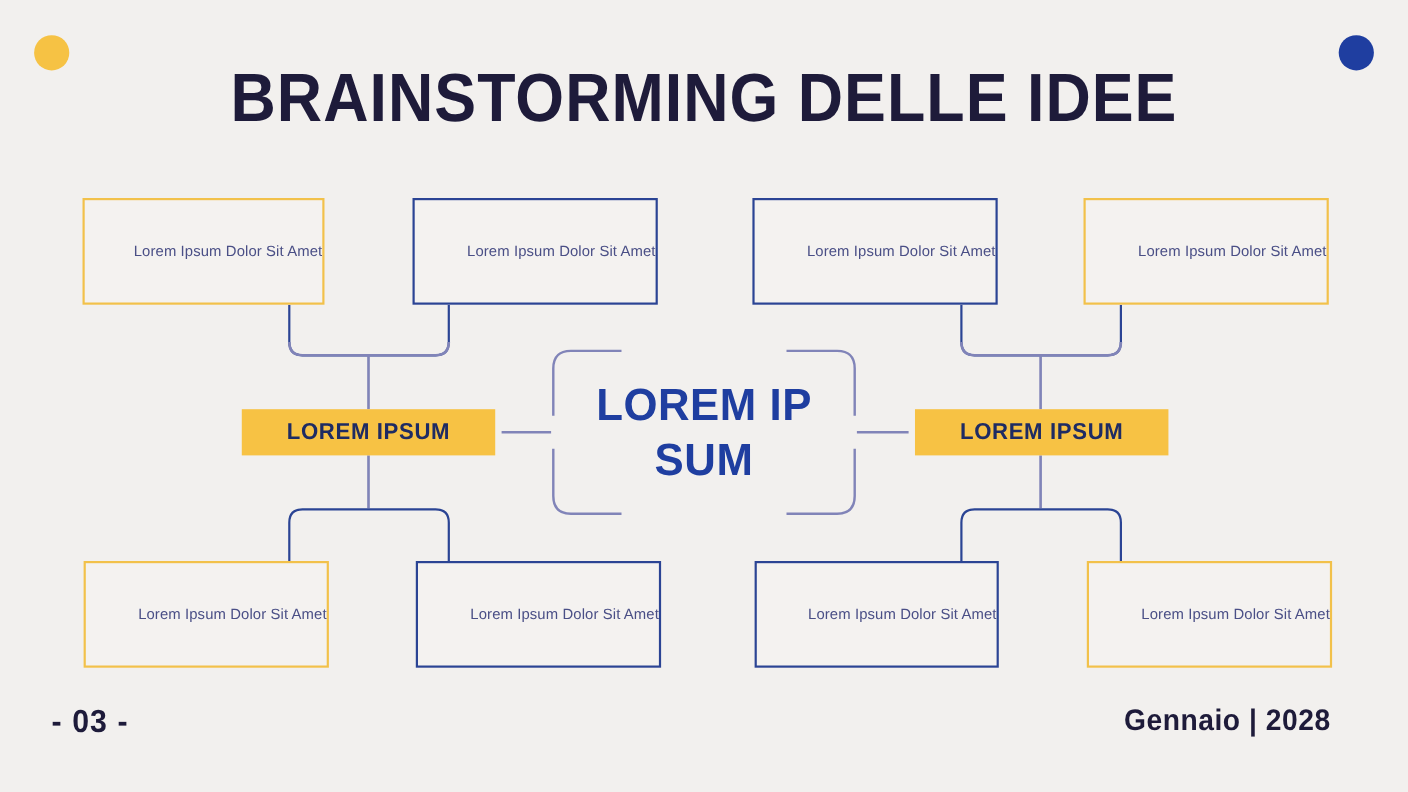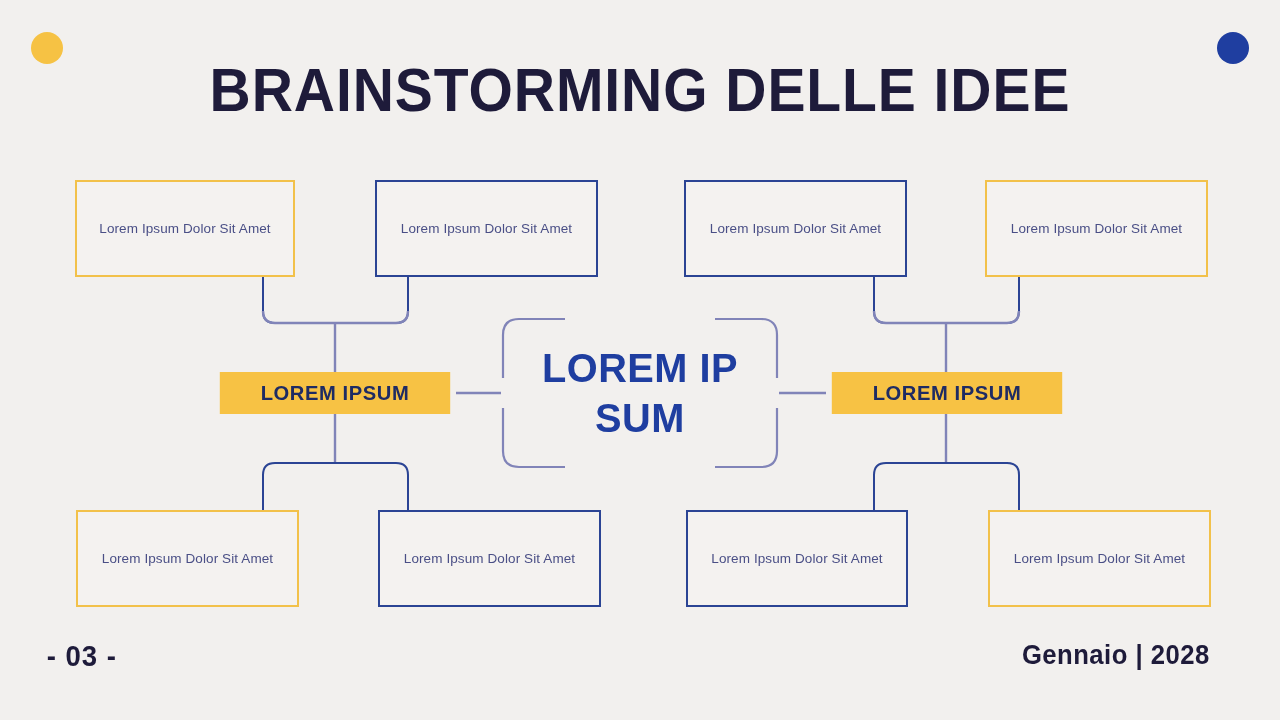--- a/index.html
+++ b/index.html
@@ -54,21 +54,21 @@
     white-space: nowrap;
   }
 
   
   .leaf-box {
     position: absolute;
     box-sizing: border-box;
     background: #f4f2f0;
     display: flex;
     align-items: center;
-    justify-content: center;
+    justify-content: flex-end;
     font-size: 13.5px;
     line-height: 18px;
     color: #4a4f86;
     letter-spacing: 0.1px;
   }
   .leaf-box.gold   { border: 2px solid #f2c14a; }
   .leaf-box.blue   { border: 2px solid #2b4494; }
 
   
   #leaf-t1 { left: 75px;  top: 180px; width: 220px; height: 97px; }

